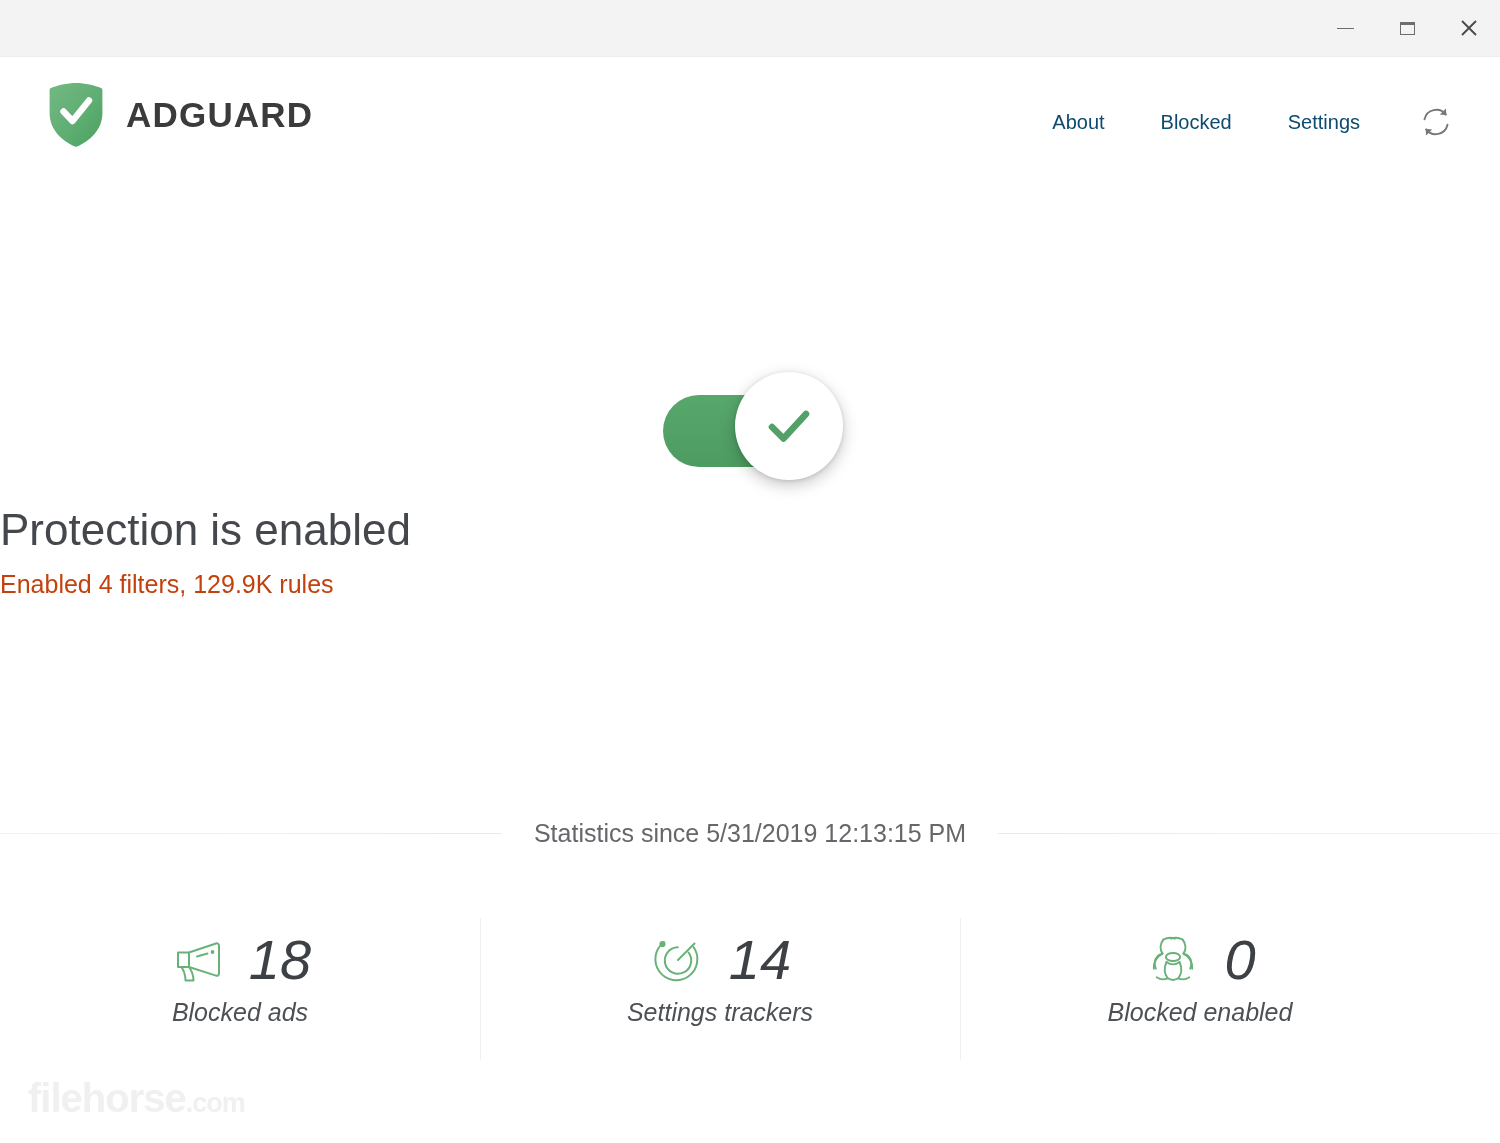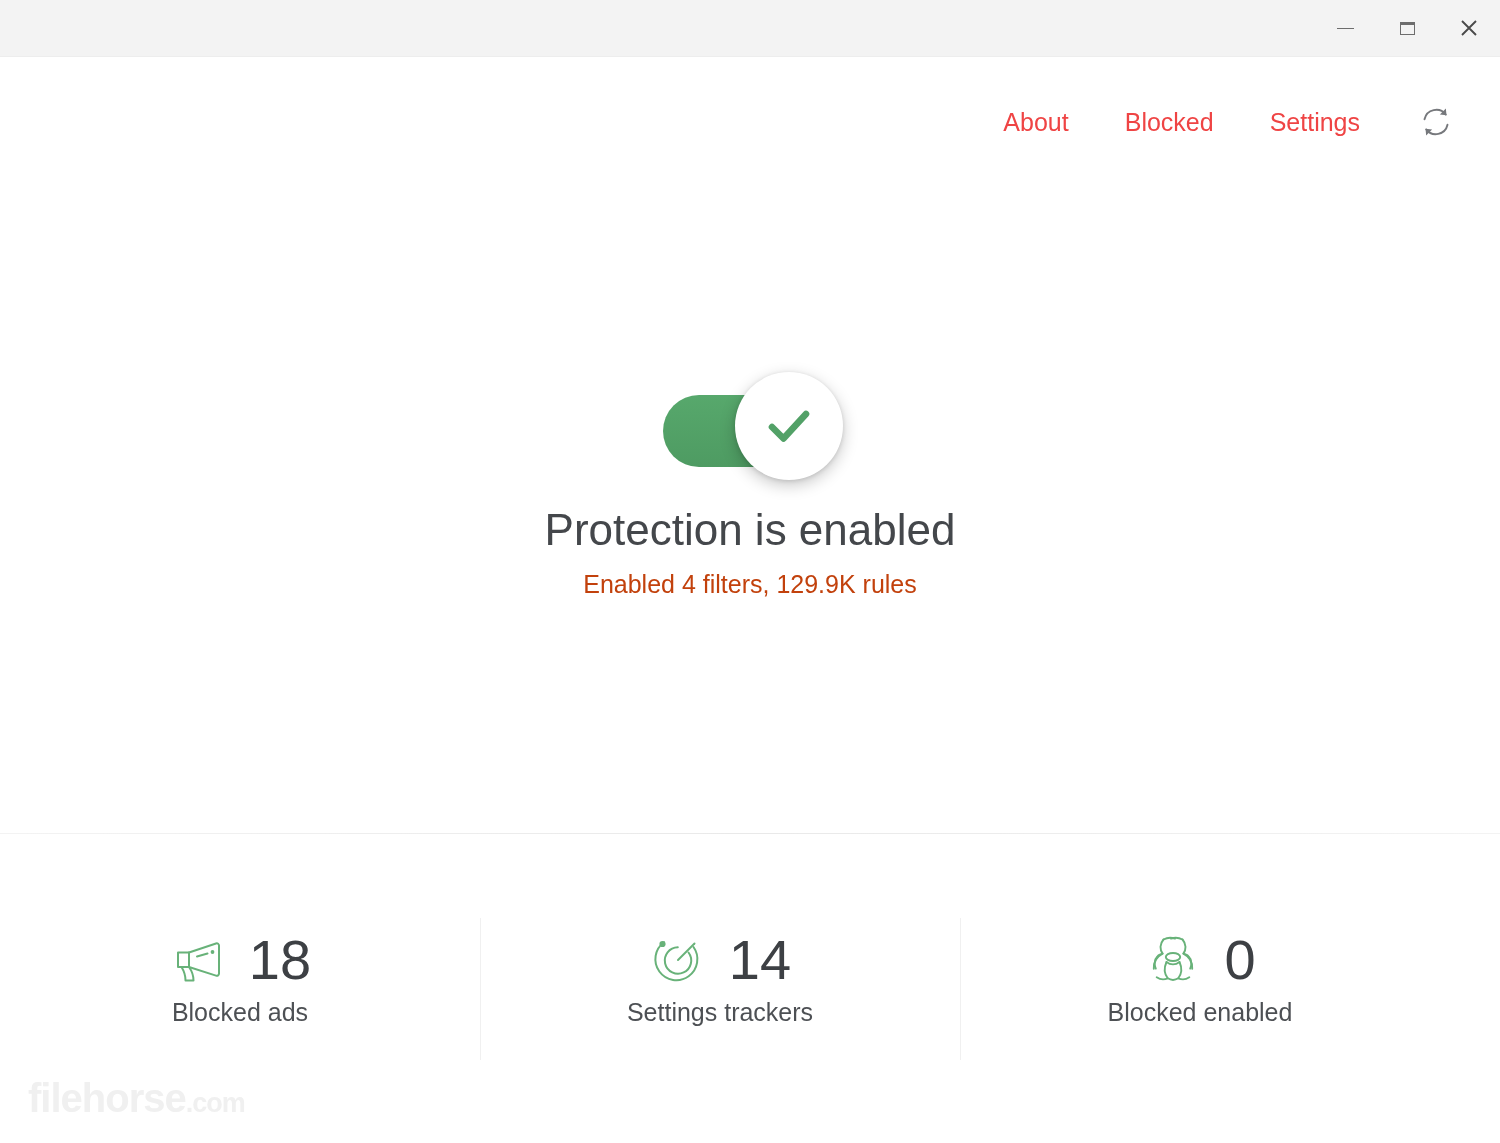--- a/index.html
+++ b/index.html
@@ -75,22 +75,22 @@
   }
 
   .nav {
     position: absolute;
     right: 44px;
     top: 45px;
     display: flex;
     align-items: center;
   }
   .nav-link {
-    font-size: 25px;
-    color: #ef4444;
+    font-size: 20px;
+    color: #0c4a6e;
     margin-left: 56px;
     cursor: pointer;
     white-space: nowrap;
   }
   .nav-link:first-child { margin-left: 0; }
   .nav-refresh {
     margin-left: 56px;
     width: 40px;
     height: 40px;
     display: flex;
@@ -98,21 +98,20 @@
     justify-content: center;
     cursor: pointer;
   }
 
   
   .protection {
     position: absolute;
     top: 360px;
     left: 0;
     width: 1500px;
-    text-align: center;
   }
   .toggle {
     position: relative;
     width: 186px;
     height: 122px;
     margin: 0 auto;
     cursor: pointer;
   }
   .toggle-track {
     position: absolute;
@@ -175,20 +174,21 @@
   }
 
   
   .stats {
     position: absolute;
     top: 900px;
     left: 0;
     width: 1440px;
     height: 170px;
     display: flex;
+    font-style: italic;
   }
   .stat {
     flex: 1 1 0;
     position: relative;
     display: flex;
     flex-direction: column;
     align-items: center;
     justify-content: flex-start;
     padding-top: 22px;
     cursor: default;
@@ -251,20 +251,34 @@
   </div>
   <div class="win-btn">
     <svg class="close-svg" width="20" height="20" viewBox="0 0 20 20">
       <path d="M3 3 L17 17 M17 3 L3 17" stroke="#4a4a4a" stroke-width="1.9" fill="none"></path>
     </svg>
   </div>
 </div>
 
 <div class="header">
 
+  <div class="brand">
+    <svg class="brand-mark" viewBox="0 0 56 66">
+      <defs>
+        <linearGradient id="shieldGrad" x1="0" y1="0" x2="1" y2="1">
+          <stop offset="0%" stop-color="#74b884"></stop>
+          <stop offset="55%" stop-color="#5fae73"></stop>
+          <stop offset="100%" stop-color="#49a15d"></stop>
+        </linearGradient>
+      </defs>
+      <path d="M28 1 C19 1 9 3.5 3 6 C2 6.4 1.6 7.2 1.6 8.2 L1.6 31 C1.6 47 13 58.5 27 64.6 C27.6 64.9 28.4 64.9 29 64.6 C43 58.5 54.4 47 54.4 31 L54.4 8.2 C54.4 7.2 54 6.4 53 6 C47 3.5 37 1 28 1 Z" fill="url(#shieldGrad)"></path>
+      <path d="M15.5 29.5 L24.5 39 L41 18.5" stroke="#ffffff" stroke-width="6.4" fill="none" stroke-linecap="round" stroke-linejoin="round"></path>
+    </svg>
+    <span class="brand-name">ADGUARD</span>
+  </div>
 
   <div class="nav">
     <span class="nav-link">About</span>
     <span class="nav-link">Blocked</span>
     <span class="nav-link">Settings</span>
     <span class="nav-refresh">
       <svg width="38" height="38" viewBox="0 0 38 38">
         <g stroke="#76787c" stroke-width="1.9" fill="none" stroke-linecap="round">
           <path d="M7.5 16.2 A12 12 0 0 1 28.8 11.6"></path>
           <path d="M30.5 21.8 A12 12 0 0 1 9.2 26.4"></path>
@@ -288,20 +302,21 @@
     </div>
   </div>
 
   <div class="status-title">Protection is enabled</div>
   <div class="status-sub">Enabled 4 filters,  129.9K rules</div>
 
 </div>
 
 <div class="stats-divider">
   <div class="rule left"></div>
+  <div class="stats-since">Statistics since 5/31/2019 12:13:15 PM</div>
   <div class="rule right"></div>
 </div>
 
 <div class="stats">
 
   <div class="stat">
     <div class="stat-top">
       <svg class="stat-icon" viewBox="0 0 58 58">
         <g stroke="#68b279" stroke-width="2" fill="none" stroke-linejoin="round" stroke-linecap="round">
           <path d="M9 21.5 L20 21.5 L20 36 L9 36 Z"></path>

